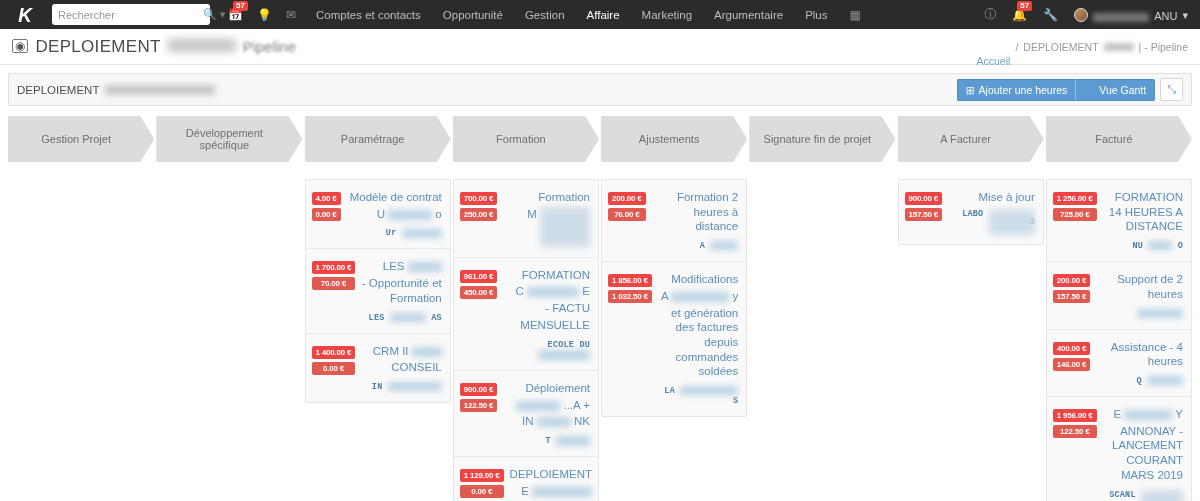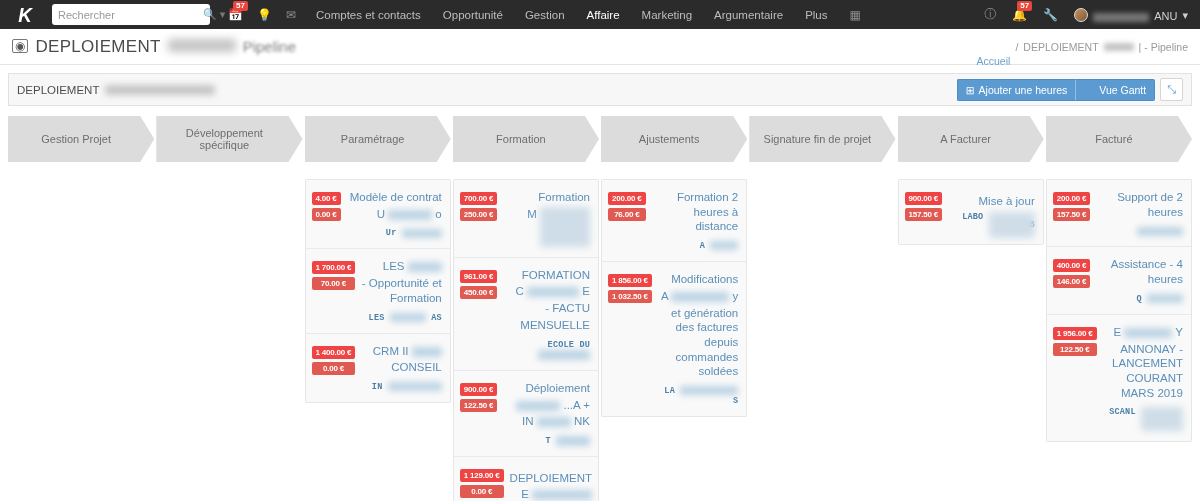--- a/index.html
+++ b/index.html
@@ -178,21 +178,21 @@
   .badges{ display:flex; flex-direction:column; gap:3px; flex:0 0 auto; padding-top:2px;}
   .amt{
     color:#fff; font-size:8px; font-weight:bold;
     padding:2px 4px; border-radius:2px; text-align:center;
     white-space:nowrap; letter-spacing:-.2px;
   }
   .amt.green{ background:#ef4444; }
   .amt.red{ background:#e05a52; }
   .cbody{
     flex:1; text-align:right; padding-left:6px;
-    display:flex; flex-direction:column; gap:2px;justify-content:center;
+    display:flex; flex-direction:column; gap:2px;
   }
   .cname{ color:#5b8fb9; font-size:11.5px; line-height:1.28; }
   .cname.caps{ text-transform:uppercase; }
   .cclient{
     color:#4a7fa8; font-size:8.5px; font-weight:bold;
     margin-top:5px; letter-spacing:.2px;font-family:Liberation Mono, monospace;
   }
   .bl{
     display:inline-block;
     background:#bdd4e4; filter:blur(3.2px);
@@ -504,20 +504,34 @@
           </div>
         </div>
       </div>
     </div>
   </div>
 
   <div class="col">
     <div class="stage">Facturé</div>
     <div class="cards cardstack">
 
+      <div class="card" style="min-height:70px">
+        <div class="badges">
+          <span class="amt green">1 256.00 €</span>
+          <span class="amt red">725.00 €</span>
+        </div>
+        <div class="cbody">
+          <div class="cname caps">FORMATION 14 HEURES A DISTANCE</div>
+          <div class="cclient">
+            <span>NU</span>
+            <span class="bl" style="width:24px;height:9px"></span>
+            <span>O</span>
+          </div>
+        </div>
+      </div>
 
       <div class="card" style="min-height:64px">
         <div class="badges">
           <span class="amt green">200.00 €</span>
           <span class="amt red">157.50 €</span>
         </div>
         <div class="cbody">
           <div class="cname">Support de 2 heures</div>
           <div class="cclient">
             <span class="bl" style="width:46px;height:9px"></span>

